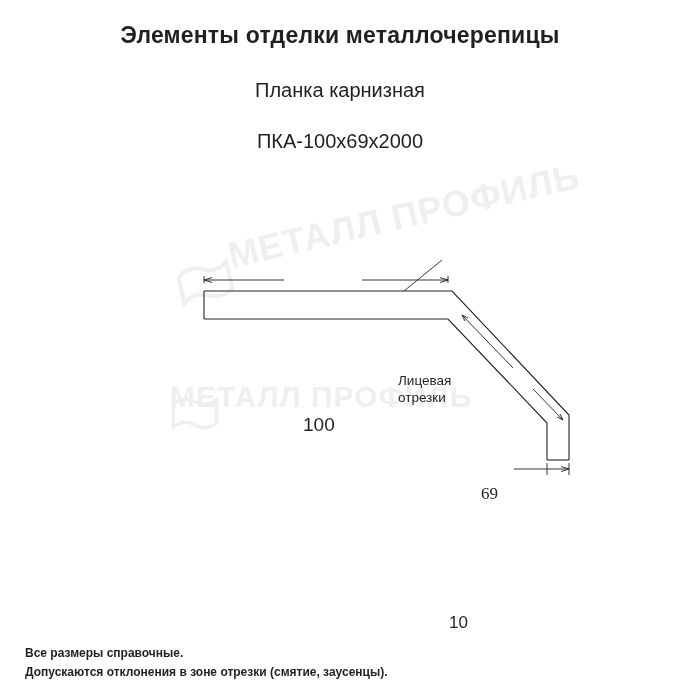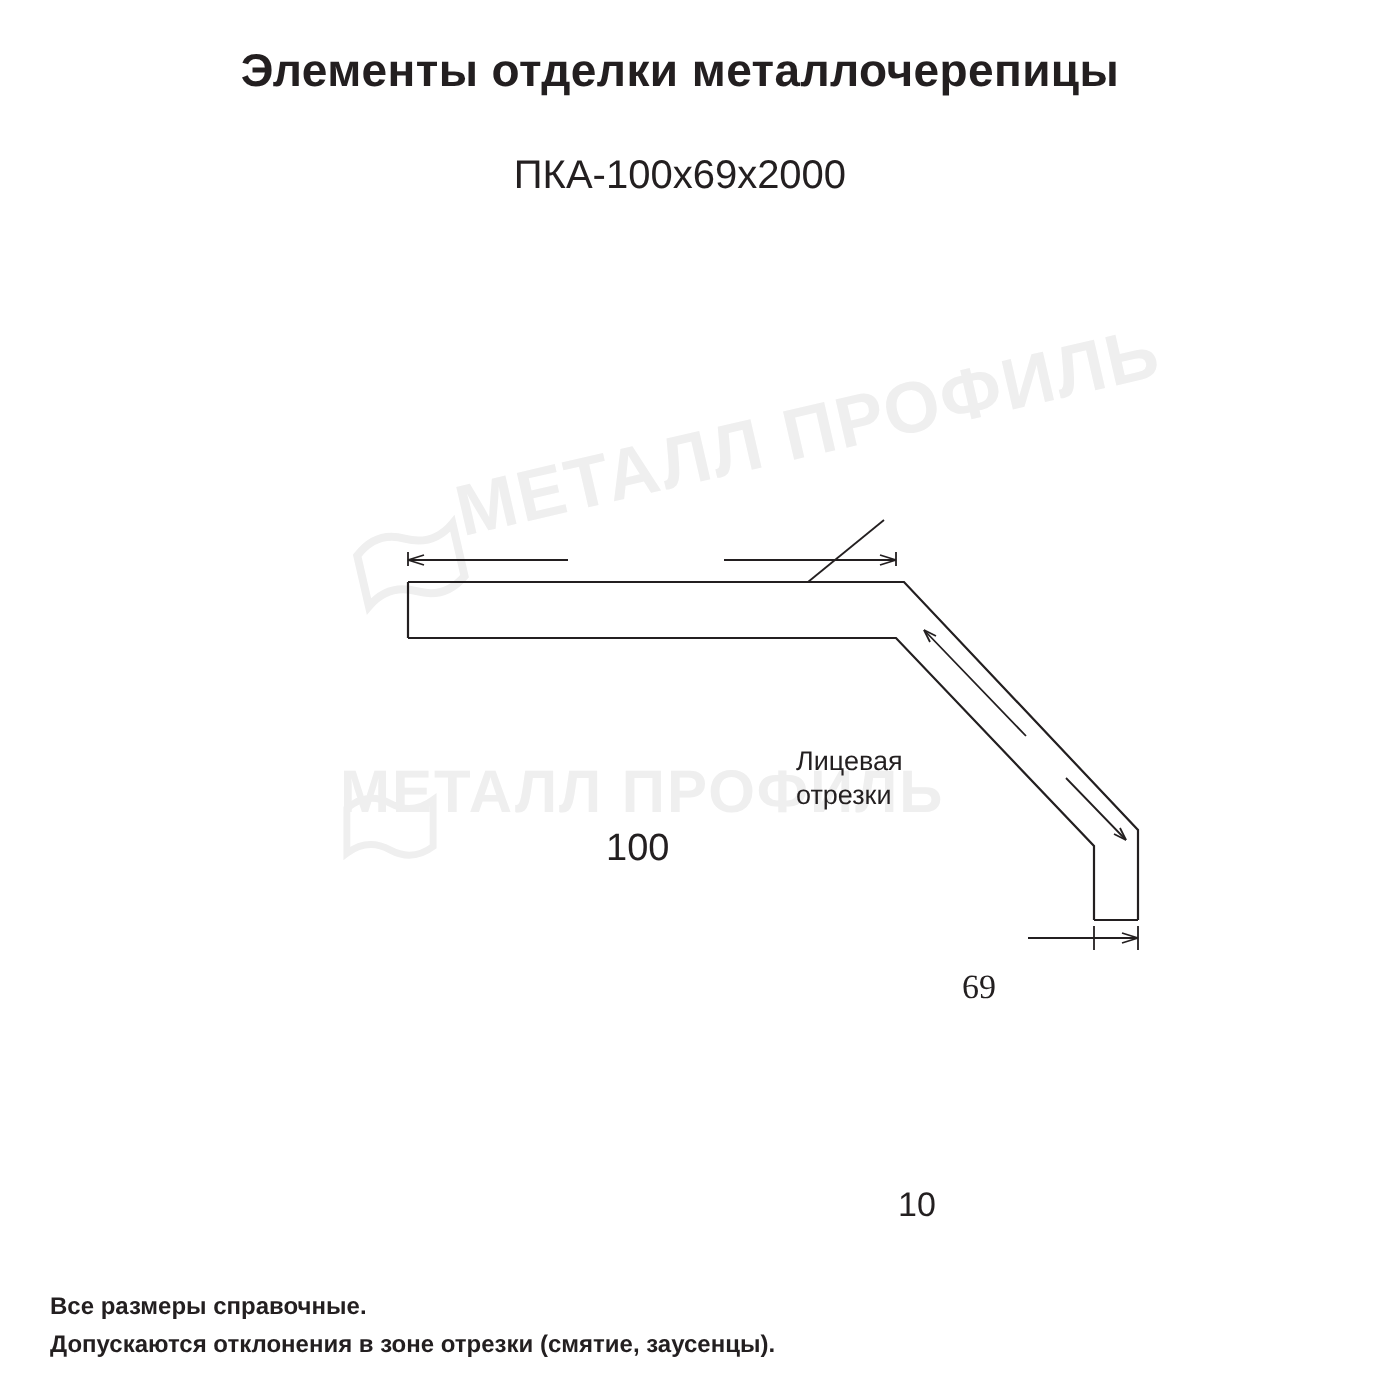--- a/index.html
+++ b/index.html
@@ -76,21 +76,21 @@
     position: absolute;
     left: 481px;
     top: 334px;
     font-size: 17px;
     color: #231f20;
     font-family: Liberation Serif, serif;
   }
   .dim-10 {
     position: absolute;
     left: 449px;
-    top: 443px;
+    top: 463px;
     font-size: 17px;
     color: #231f20;
   }
   .watermark {
     position: absolute;
     pointer-events: none;
     user-select: none;
     color: #efefef;
     font-weight: bold;
     white-space: nowrap;
@@ -125,20 +125,21 @@
   .footer div { white-space: nowrap; }
   svg { display: block; }
 </style>
 </head>
 <body>
 
 <div class="page">
 
   <div class="title-block">
     <h1 class="main-title">Элементы отделки металлочерепицы</h1>
+    <p class="sub-title">Планка карнизная</p>
     <p class="code-title">ПКА-100x69x2000</p>
   </div>
 
   <div class="watermark wm1">МЕТАЛЛ ПРОФИЛЬ</div>
   <div class="watermark wm2">МЕТАЛЛ ПРОФИЛЬ</div>
 
   <div class="wm-logo" style="left:176px; top:258px;">
     <svg width="58" height="46" viewBox="0 0 58 46" style="transform:rotate(-13deg);">
       <path d="M4 40 L4 14 Q16 4 29 11 Q42 18 54 9 L54 36 Q42 45 29 38 Q16 31 4 40 Z" fill="none" stroke="#efefef" stroke-width="4"></path>
     </svg>

